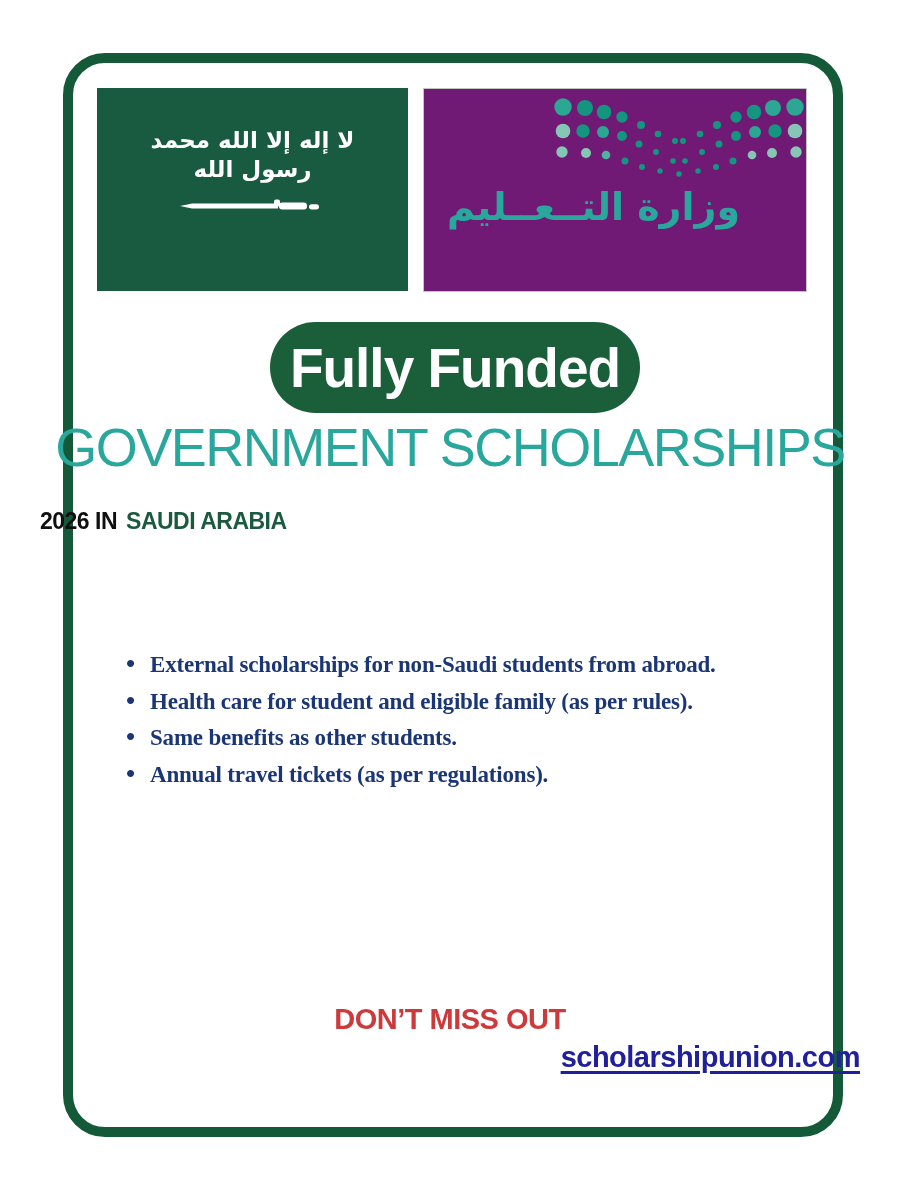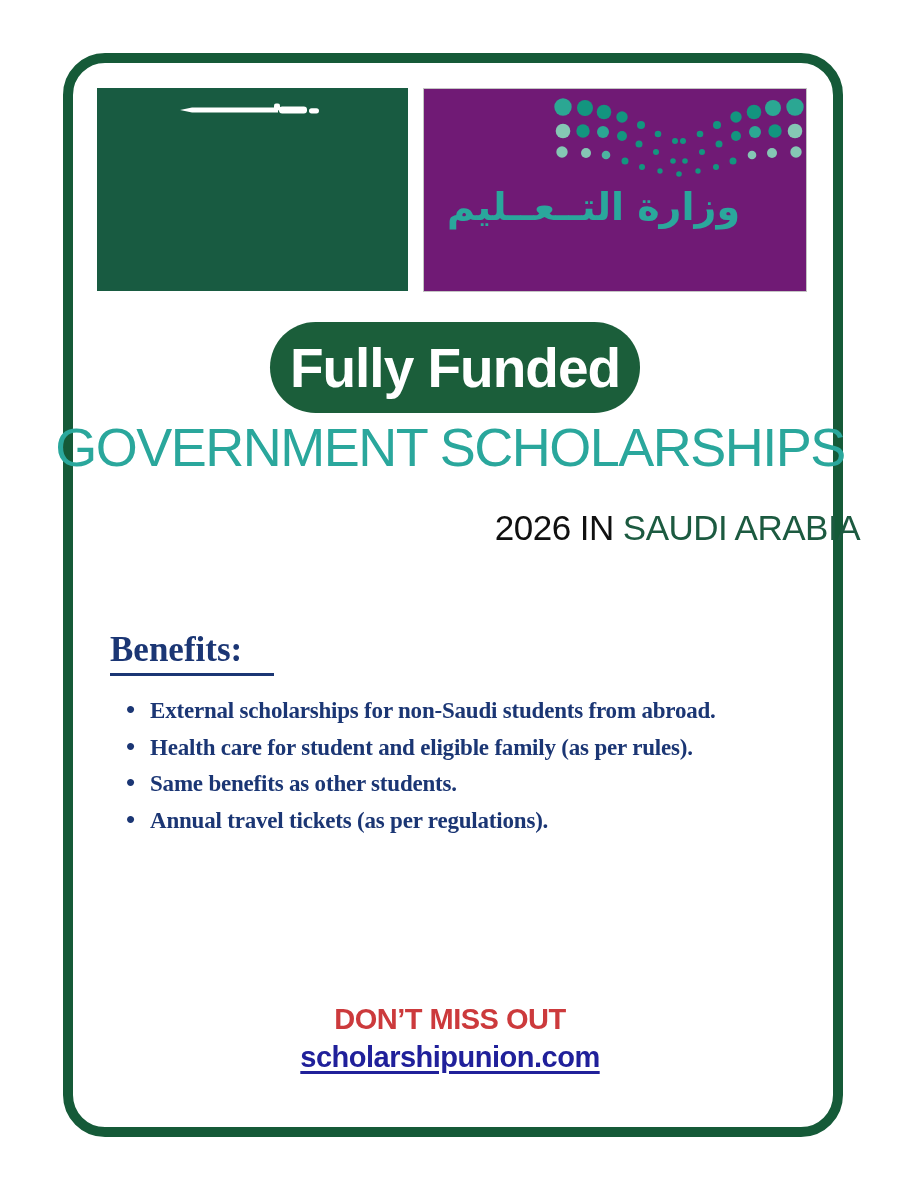--- a/index.html
+++ b/index.html
@@ -46,22 +46,22 @@
     display:flex; align-items:center; justify-content:center;
   }
   .badge-label {
     color:#ffffff; font-size:55px; font-weight:bold; letter-spacing:-1px; white-space:nowrap;
   }
   .title-main {
     position:absolute; left:40px; top:416px; width:820px; text-align:center;
     color:#2aa79c; font-size:54px; font-weight:normal; letter-spacing:-1.5px; white-space:nowrap;
   }
   .title-sub {
-    position:absolute; left:40px; top:508px; width:820px; text-align:right;
-    font-size:35px; font-weight:normal; letter-spacing:-0.5px; white-space:nowrap;
+    position:absolute; left:40px; top:508px; width:820px; text-align:left;
+    font-size:23px; font-weight:bold; letter-spacing:-0.5px; white-space:nowrap;
   }
   .title-sub .prefix { color:#101010; margin-right:9px; }
   .title-sub .highlight { color:#1c5a40; }
 
   
   .benefits { position:absolute; left:110px; top:630px; width:680px; }
   .benefits-heading {
     display:inline-block; color:#1b3674; font-family:"Liberation Serif", serif;
     font-size:35px; font-weight:bold;
     border-bottom:3px solid #1b3674; padding-right:32px; padding-bottom:3px;
@@ -77,34 +77,35 @@
     content:"•"; position:absolute; left:16px; top:50%; transform:translateY(-54%);
     font-size:26px; color:#1b3674;
   }
 
   
   .cta {
     position:absolute; left:40px; top:1003px; width:820px; text-align:center;
     color:#cc3a3c; font-size:29px; font-weight:bold; letter-spacing:-0.5px;
   }
   .website {
-    position:absolute; left:40px; top:1041px; width:820px; text-align:center;
+    position:absolute; left:40px; top:1041px; width:820px; text-align:right;
   }
   .website a {
     color:#20209a; font-size:29px; font-weight:bold; letter-spacing:-0.5px;
     text-decoration:underline; text-decoration-thickness:3px; text-underline-offset:4px;
   }
 </style>
 </head>
 <body>
 
 <div class="page">
   <div class="frame"></div>
 
   <div class="flag">
+    <div class="shahada">لا إله إلا الله محمد رسول الله</div>
     <svg class="sword" viewBox="0 0 150 16">
       <polygon points="2,8 14,5.4 100,5.4 100,10.6 14,10.6" fill="#ffffff"></polygon>
       <rect x="96" y="1.5" width="6" height="7" rx="2" fill="#ffffff"></rect>
       <rect x="101" y="4.6" width="28" height="6.8" rx="3.2" fill="#ffffff"></rect>
       <rect x="131" y="6.2" width="10" height="5.2" rx="2.6" fill="#ffffff"></rect>
     </svg>
   </div>
 
   <div class="moe-box">
     <svg class="moe-dots" viewBox="0 0 252 92">
@@ -159,21 +160,20 @@
 
   <div class="badge">
     <span class="badge-label">Fully Funded</span>
   </div>
   <div class="title-main">GOVERNMENT SCHOLARSHIPS</div>
   <div class="title-sub">
     <span class="prefix">2026 IN</span><span class="highlight">SAUDI ARABIA</span>
   </div>
 
   <div class="benefits">
-    <div class="benefits-heading">Benefits:</div>
     <ul class="benefits-list">
       <li>External scholarships for non-Saudi students from abroad.</li>
       <li>Health care for student and eligible family (as per rules).</li>
       <li>Same benefits as other students.</li>
       <li>Annual travel tickets (as per regulations).</li>
     </ul>
   </div>
 
   <div class="cta">DON’T MISS OUT</div>
   <div class="website">

